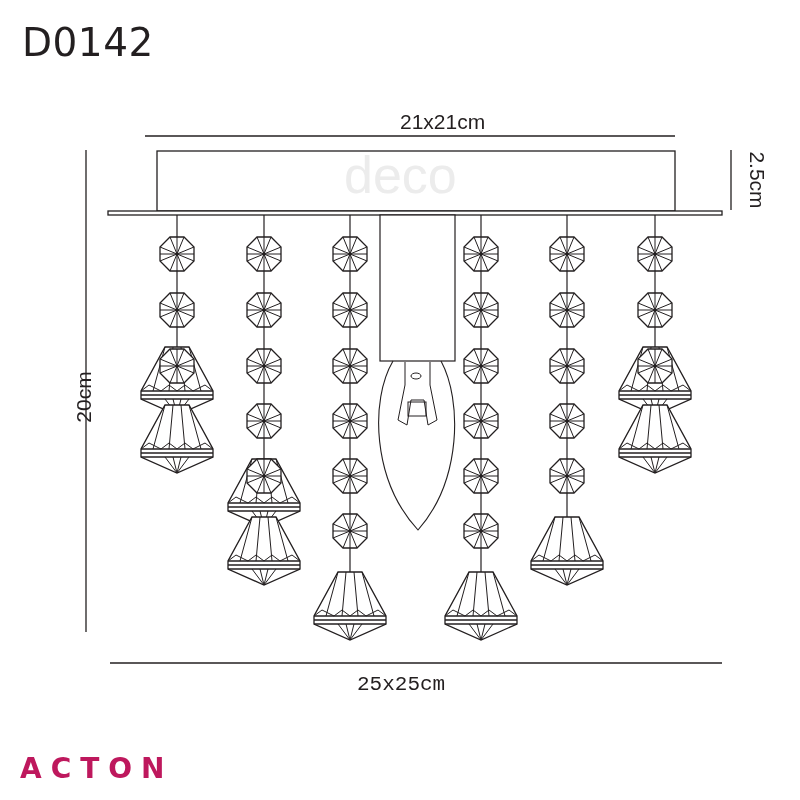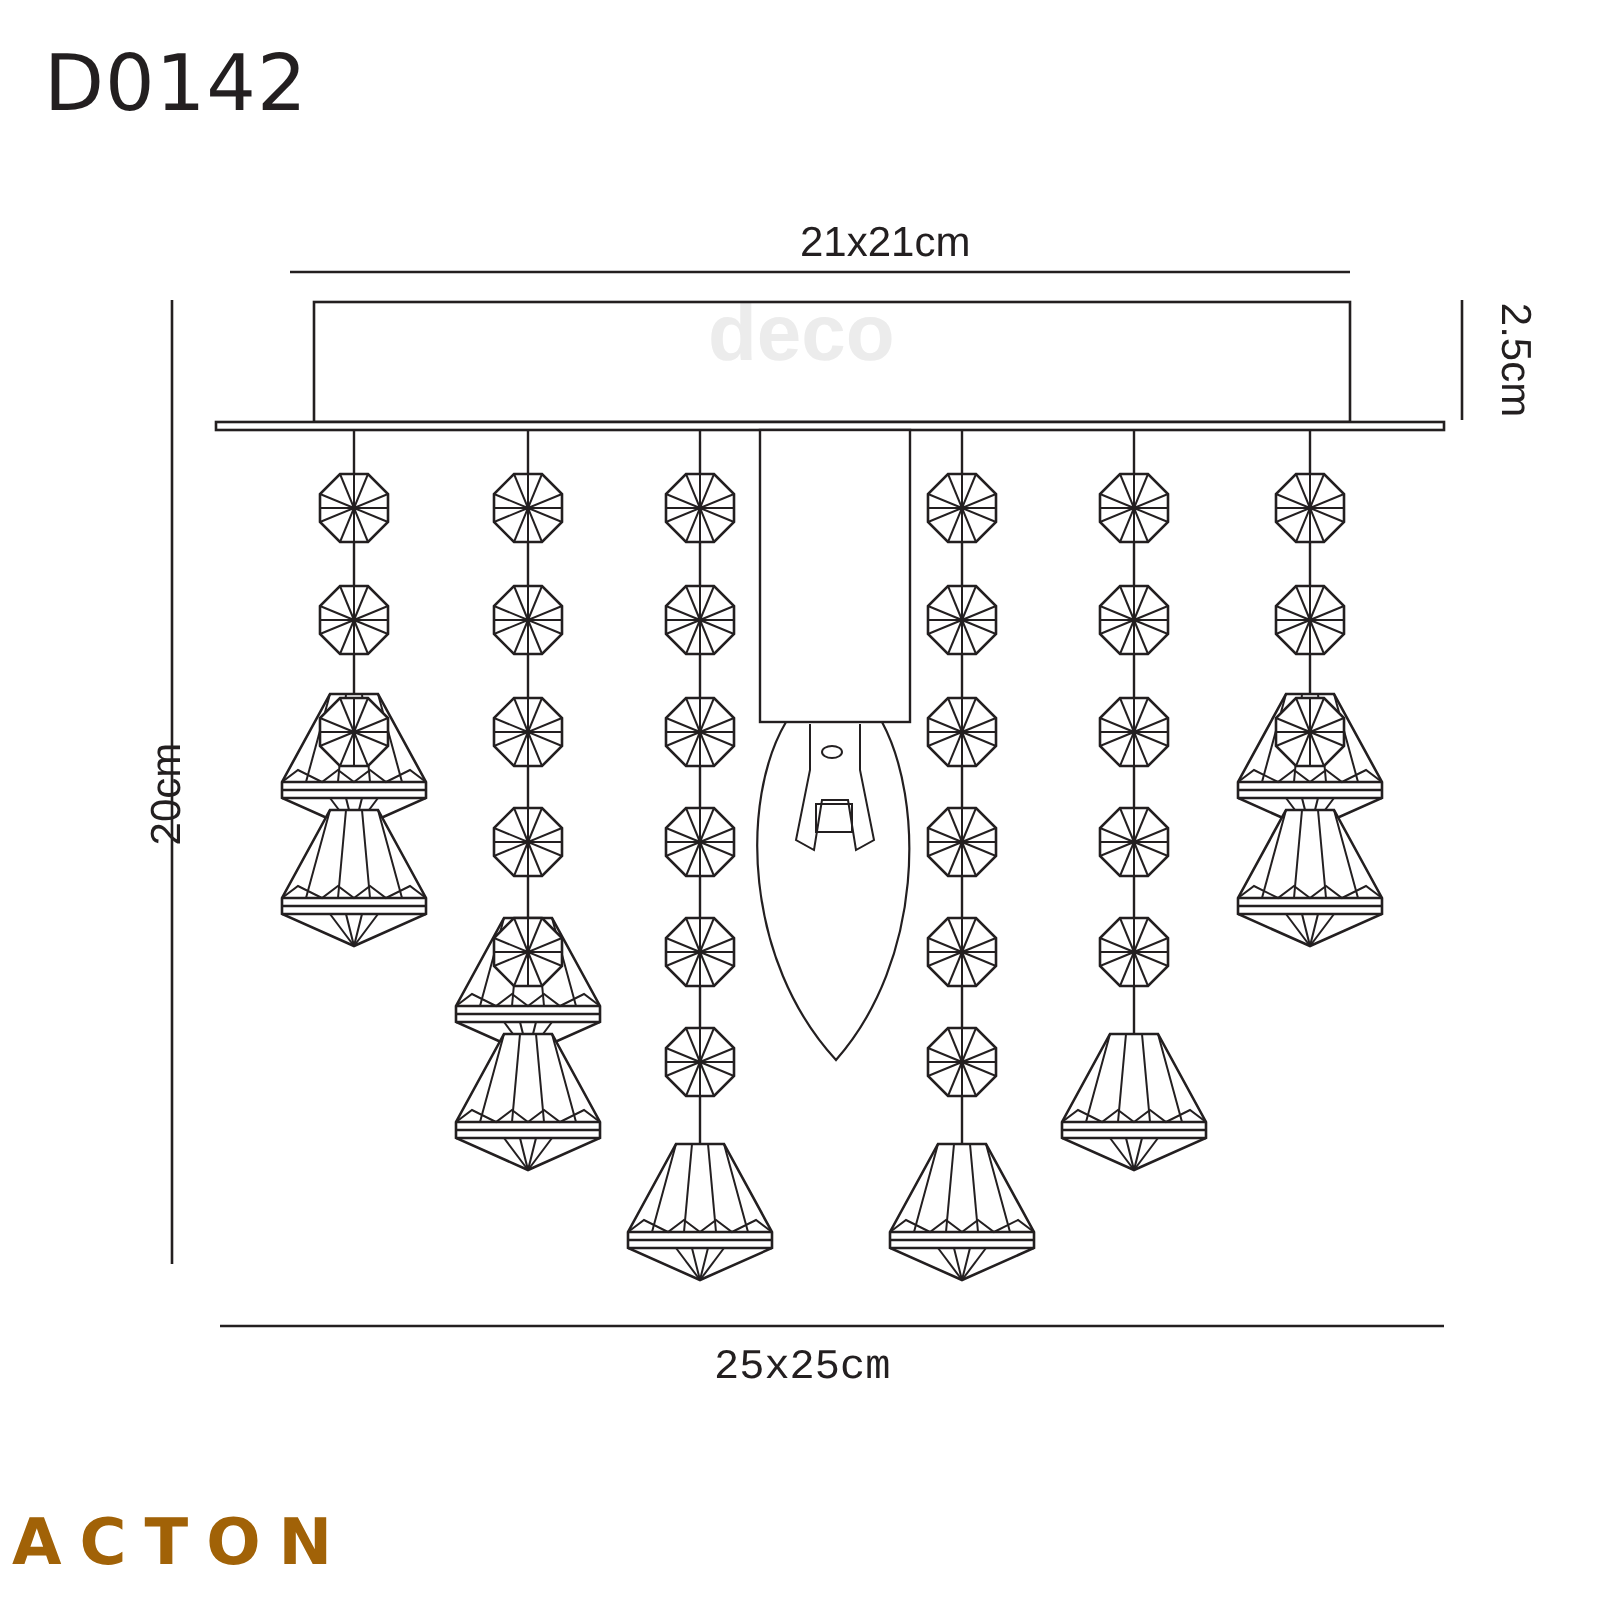--- a/index.html
+++ b/index.html
@@ -1,25 +1,25 @@
 <!DOCTYPE html>
 <html><head>
 <meta charset="utf-8">
 <style>
   html, body { margin:0; padding:0; background:#ffffff; }
   body { width:800px; height:800px; position:relative; overflow:hidden; font-family:"Liberation Sans", sans-serif; color:#231f20; }
   .code { position:absolute; left:22px; top:20px; font-size:39px; font-family:"DejaVu Sans", sans-serif; letter-spacing:0.5px; color:#231f20; }
-  .name { position:absolute; left:6px; top:752px; font-size:32px; font-weight:bold; font-family:"DejaVu Sans", sans-serif; letter-spacing:9px; color:#a16207; }
+  .name { position:absolute; left:20px; top:752px; font-size:28px; font-weight:bold; font-family:"DejaVu Sans", sans-serif; letter-spacing:9px; color:#be185d; }
   .dim { position:absolute; font-size:21px; font-family:"Liberation Sans", sans-serif; color:#231f20; }
   .dim-top { left:360px; top:110px;margin-left:40px; }
   .dim-bottom { left:357px; top:673px;font-family:Liberation Mono, monospace; }
   .dim-left { left:54px; top:385px; transform:rotate(-90deg); transform-origin:center; width:60px; text-align:center; }
   .dim-right { left:722px; top:168px; transform:rotate(90deg); transform-origin:center; width:70px; text-align:center; }
   svg.drawing { position:absolute; left:0; top:0; }
-  .wm { position:absolute; left:354px; top:145px; font-size:40px; color:#ececec; font-family:"Liberation Sans", sans-serif;font-weight:bold; }
+  .wm { position:absolute; left:344px; top:145px; font-size:52px; color:#ececec; font-family:"Liberation Sans", sans-serif; }
 </style>
 </head>
 <body>
 
 <div class="code">D0142</div>
 <div class="wm">deco</div>
 
 <svg class="drawing" width="800" height="800" viewBox="0 0 800 800">
   <defs>
     <g id="bead">

